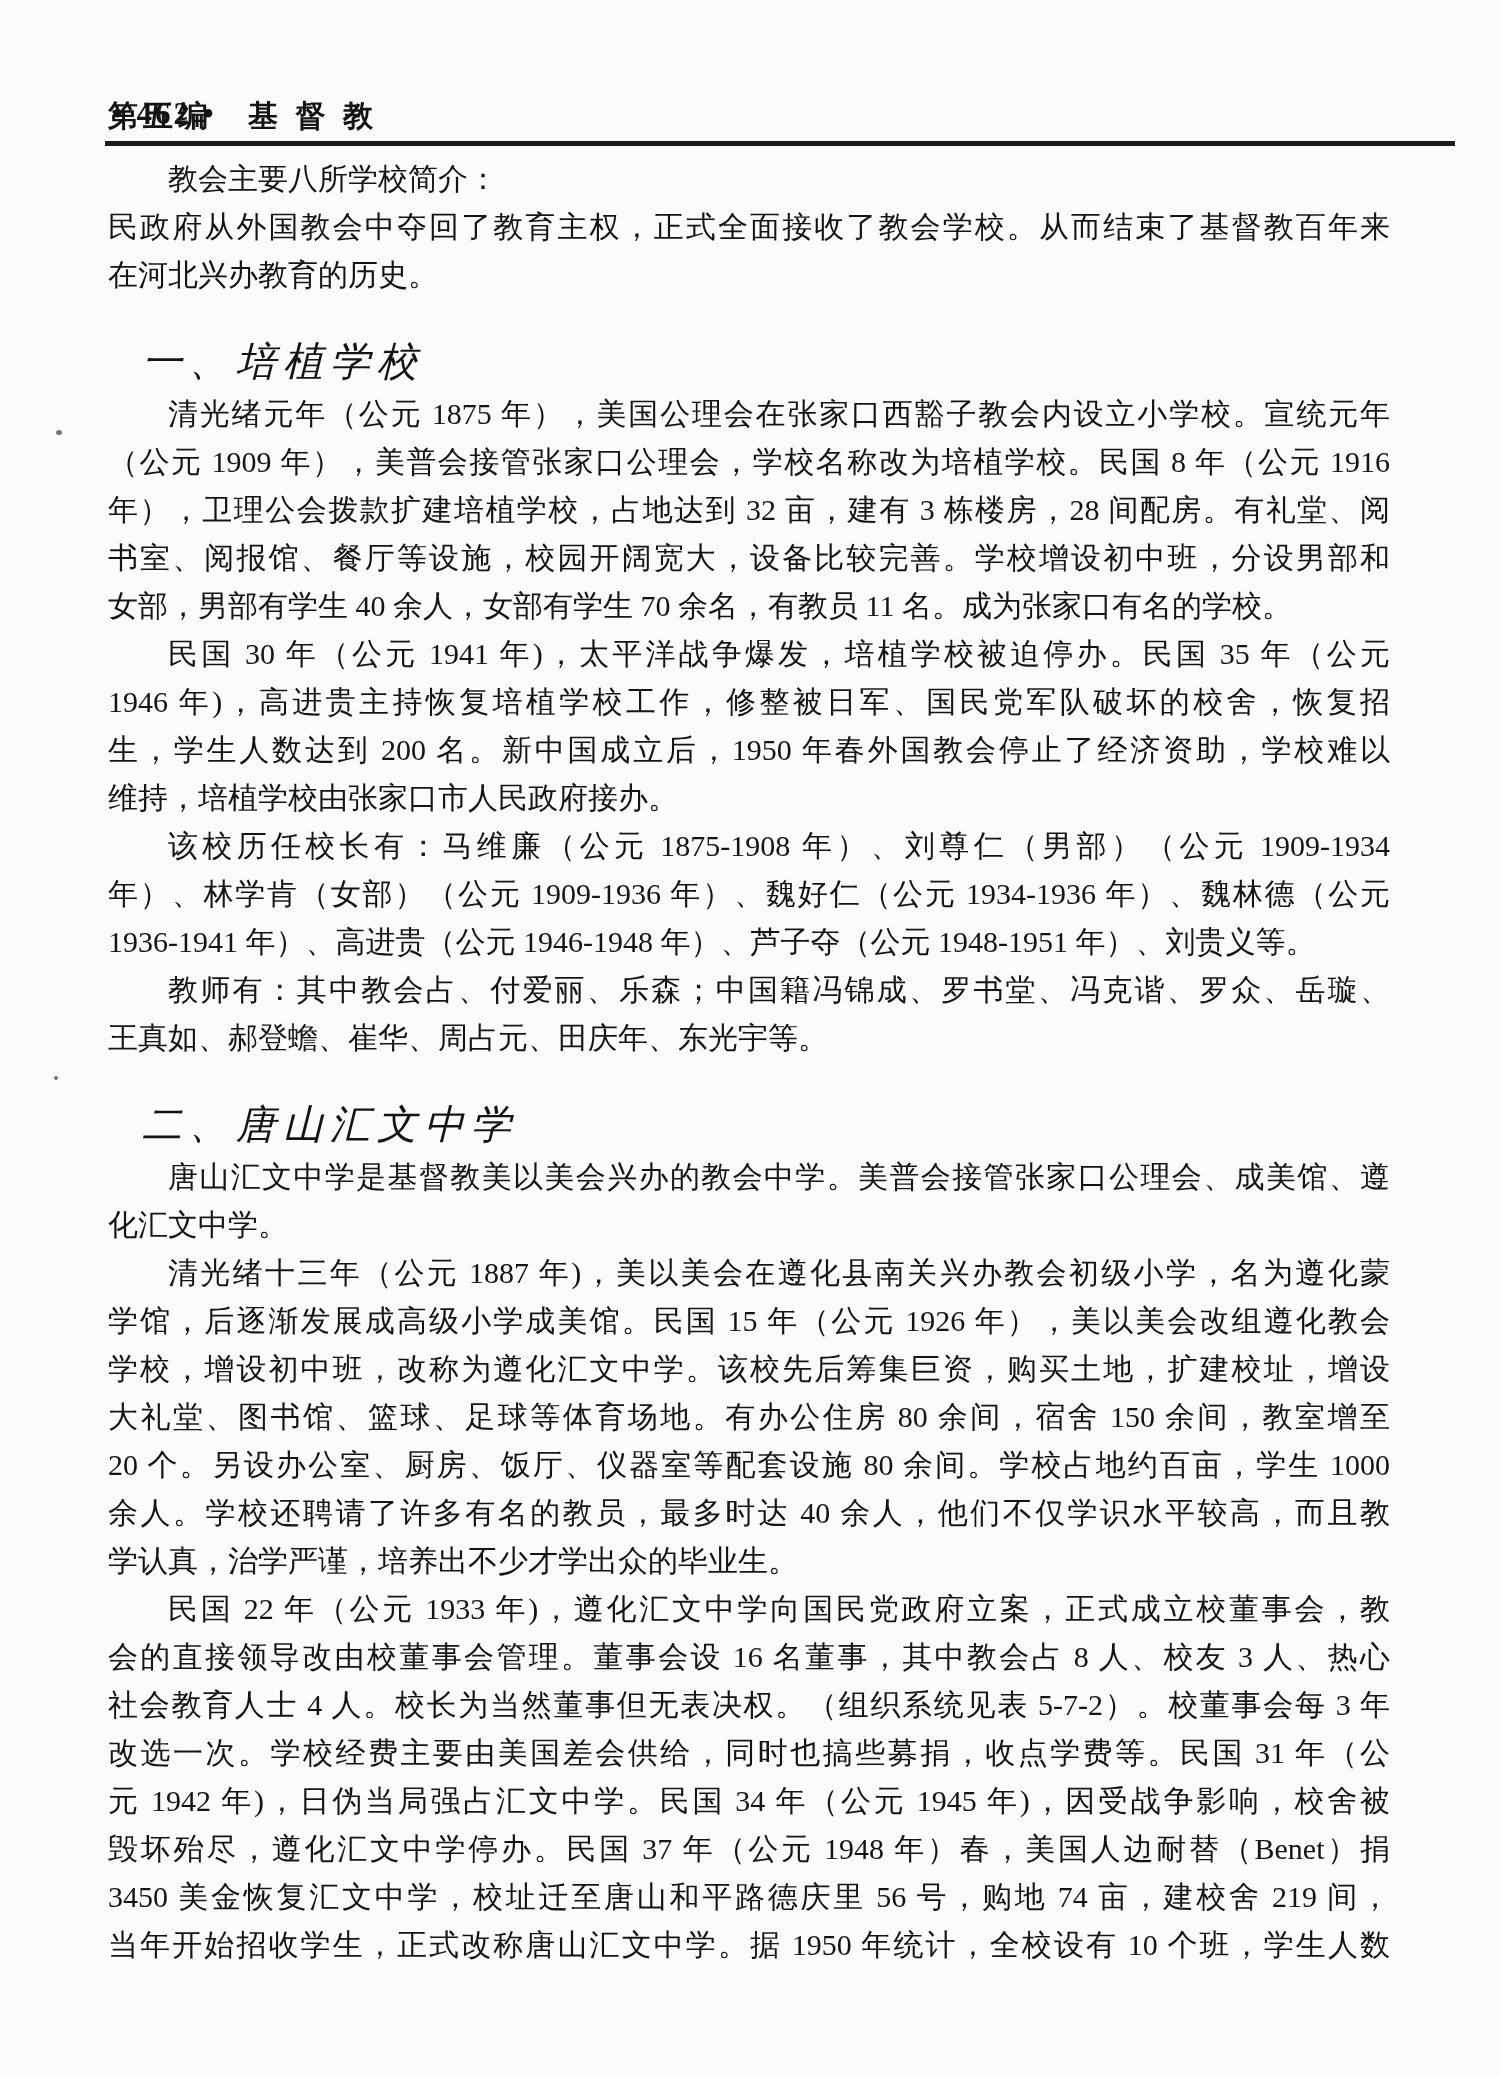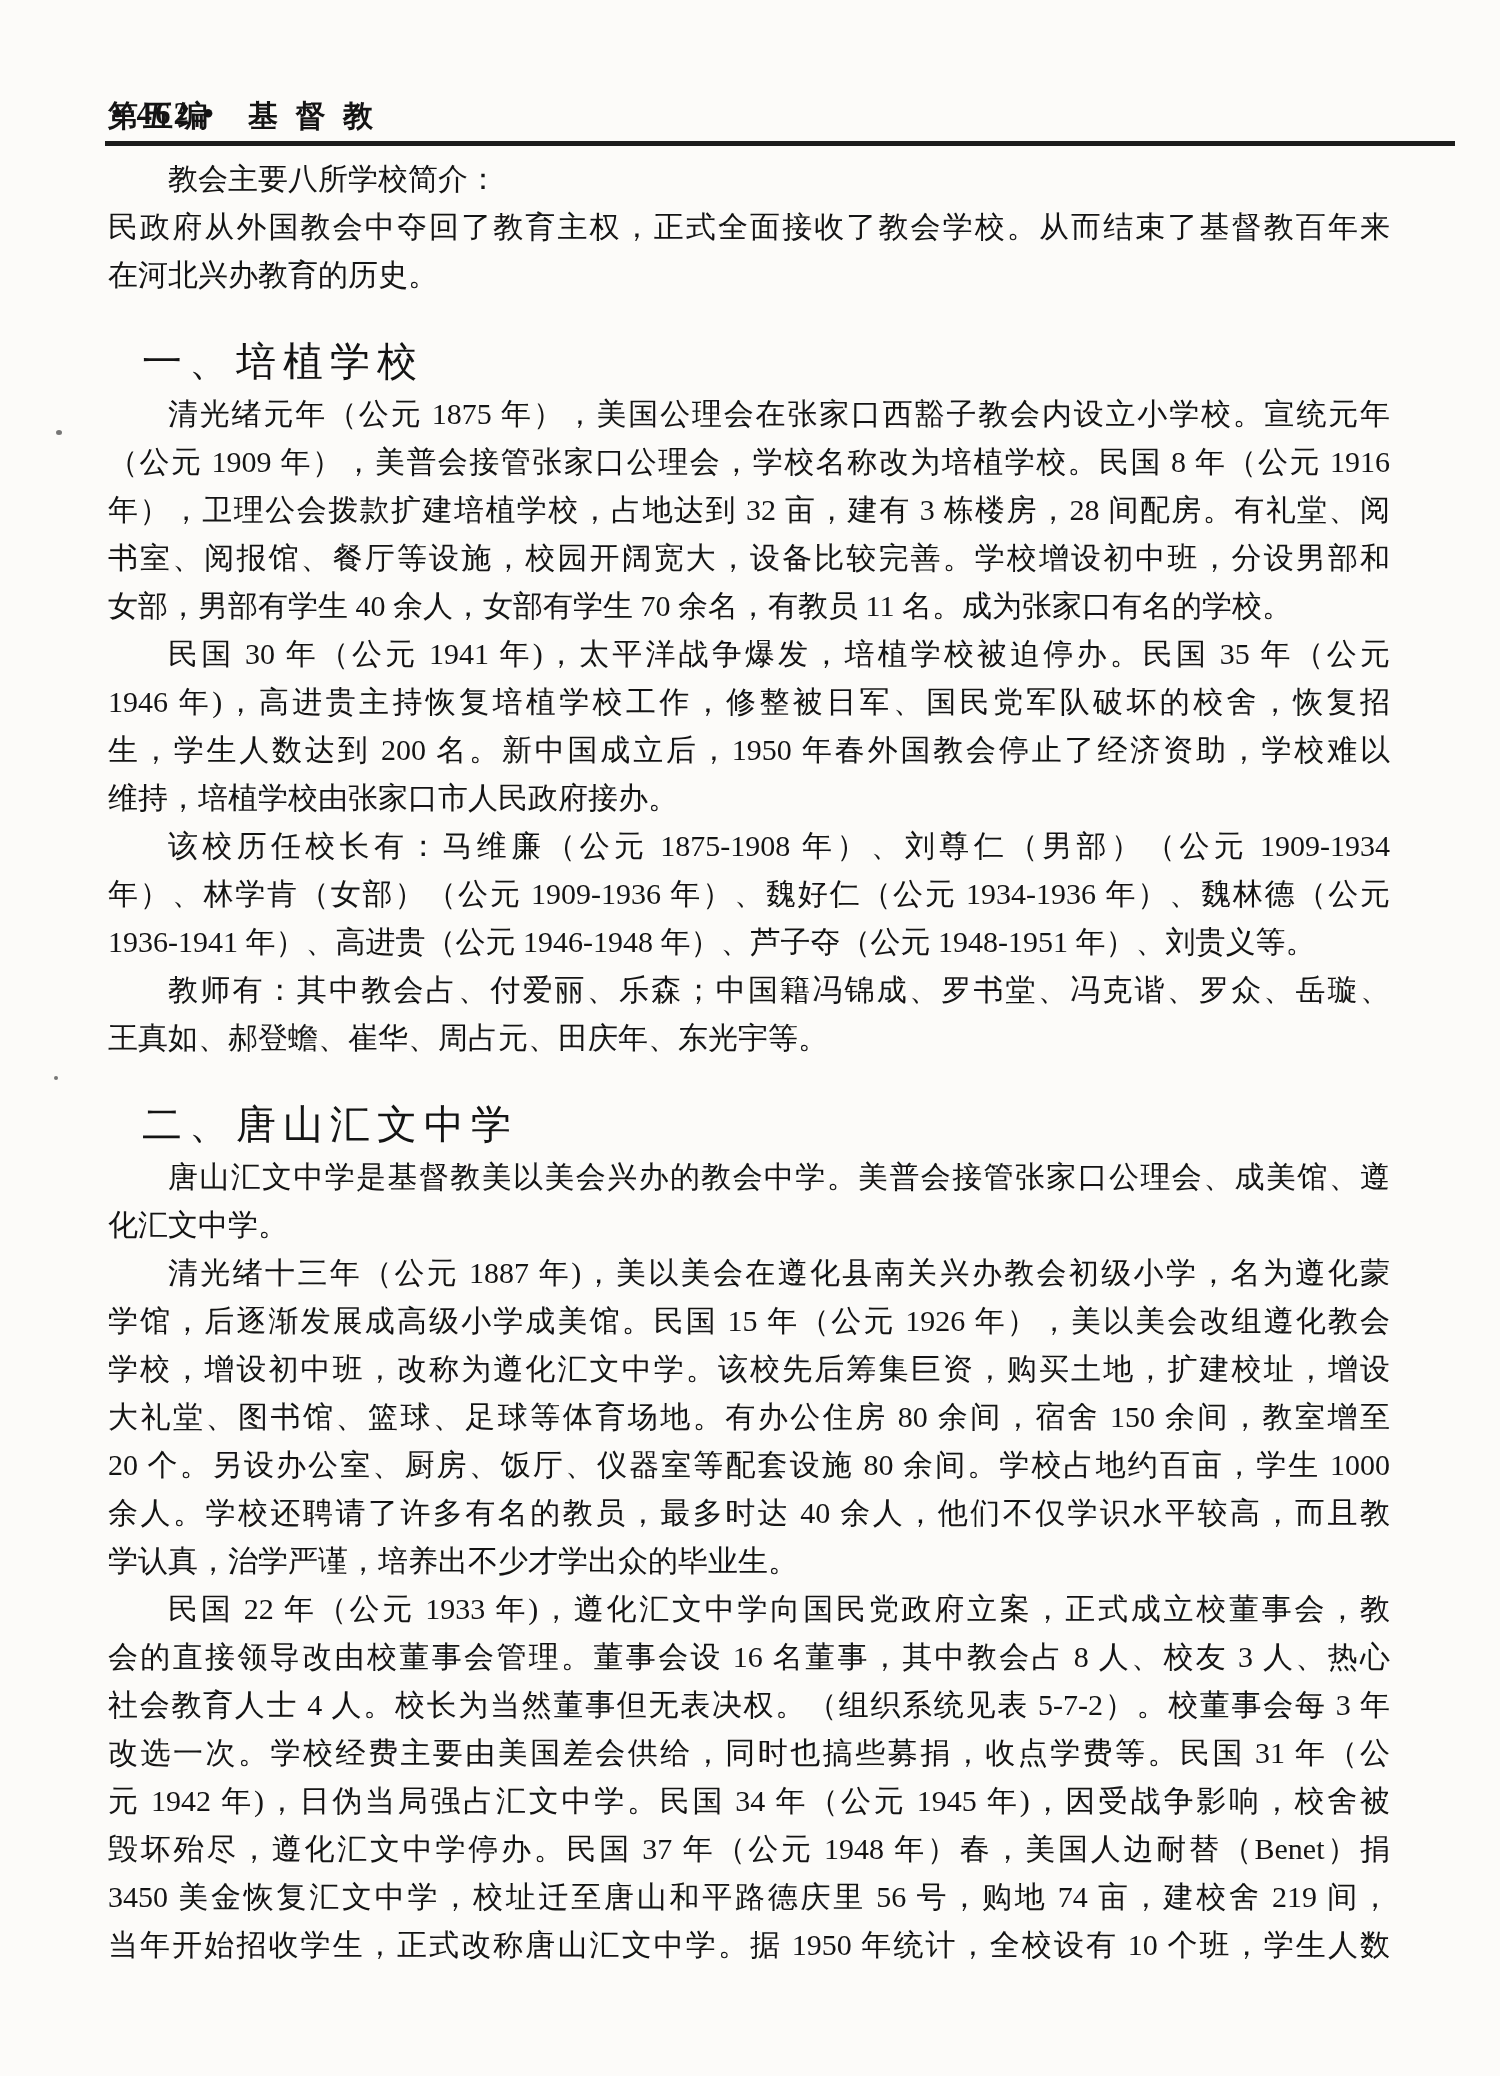--- a/index.html
+++ b/index.html
@@ -62,20 +62,21 @@
     text-align-last: justify;
   }
   .line.last { text-align-last: left; }
   .line.indent { text-indent: 60px; }
   .heading {
     font-size: 40px;
     line-height: 52px;
     margin: 37px 0 2px 34px;
     letter-spacing: 7px;
     font-weight: 400;
+    font-style: italic;
   }
   .speck {
     position: absolute;
     background: #4a4a4a;
     border-radius: 50%;
     opacity: 0.75;
   }
   .speck1 { left: 56px; top: 430px; width: 6px; height: 5px; }
   .speck2 { left: 54px; top: 1076px; width: 4px; height: 4px; }
 </style>

